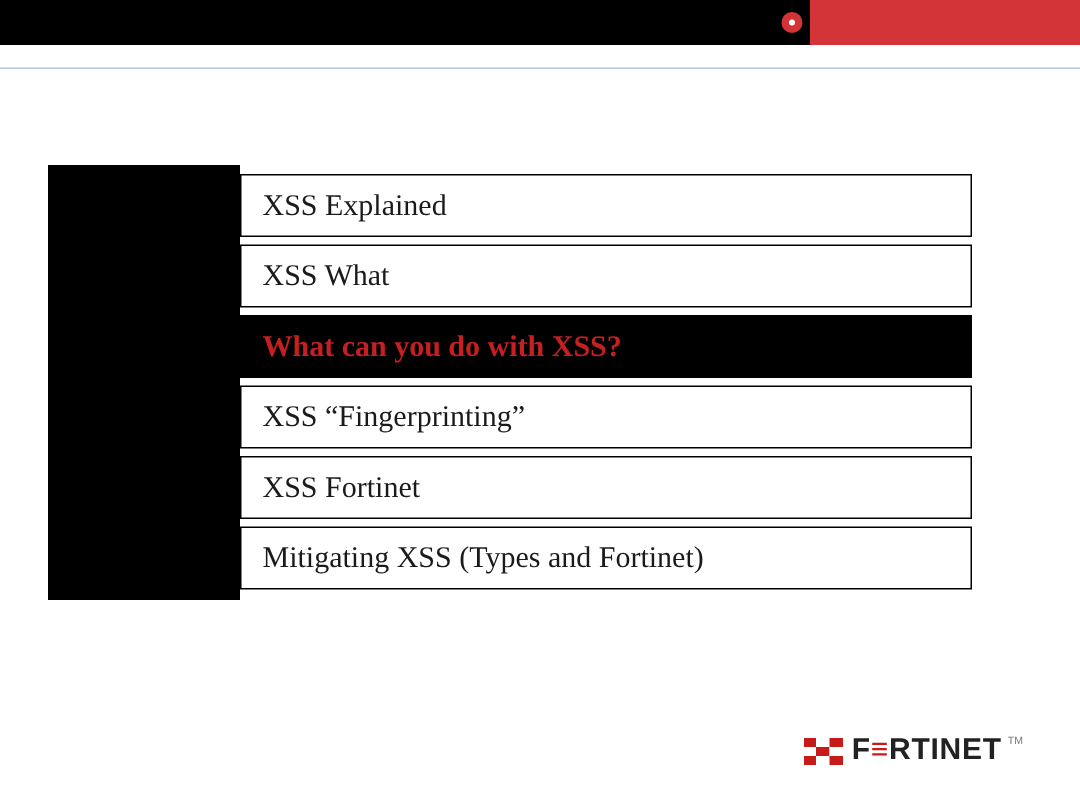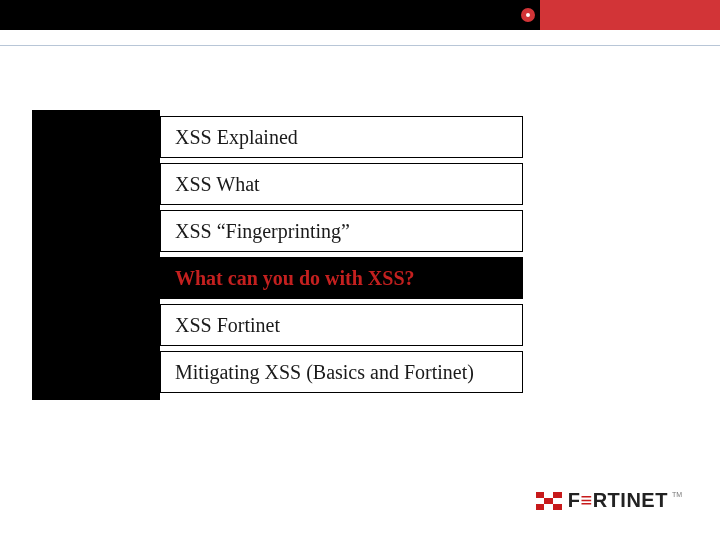--- a/index.html
+++ b/index.html
@@ -37,21 +37,21 @@
     top: 45px;
     height: 1px;
     background: #b8c6d7;
   }
 
   
   .agenda {
     position: absolute;
     top: 110px;
     left: 32px;
-    width: 491px;
+    width: 616px;
     height: 290px;
     display: flex;
   }
   .agenda-side {
     width: 128px;
     background: #000000;
   }
   .agenda-items {
     flex: 1;
     display: flex;
@@ -126,31 +126,31 @@
 
 <div class="agenda">
   <div class="agenda-side"></div>
   <div class="agenda-items">
     <div class="agenda-item">
       <span>XSS Explained</span>
     </div>
     <div class="agenda-item">
       <span>XSS What</span>
     </div>
+    <div class="agenda-item active">
+      <span>What can you do with XSS?</span>
+    </div>
     <div class="agenda-item">
       <span>XSS “Fingerprinting”</span>
-    </div>
-    <div class="agenda-item active">
-      <span>What can you do with XSS?</span>
     </div>
     <div class="agenda-item">
       <span>XSS Fortinet</span>
     </div>
     <div class="agenda-item">
-      <span>Mitigating XSS (Basics and Fortinet)</span>
+      <span>Mitigating XSS (Types and Fortinet)</span>
     </div>
   </div>
 </div>
 
 <div class="footer-logo">
   <div class="logo-mark">
     <div class="lm-r"></div>
       <div class="lm-w"></div>
       <div class="lm-r"></div>
     <div class="lm-w"></div>

